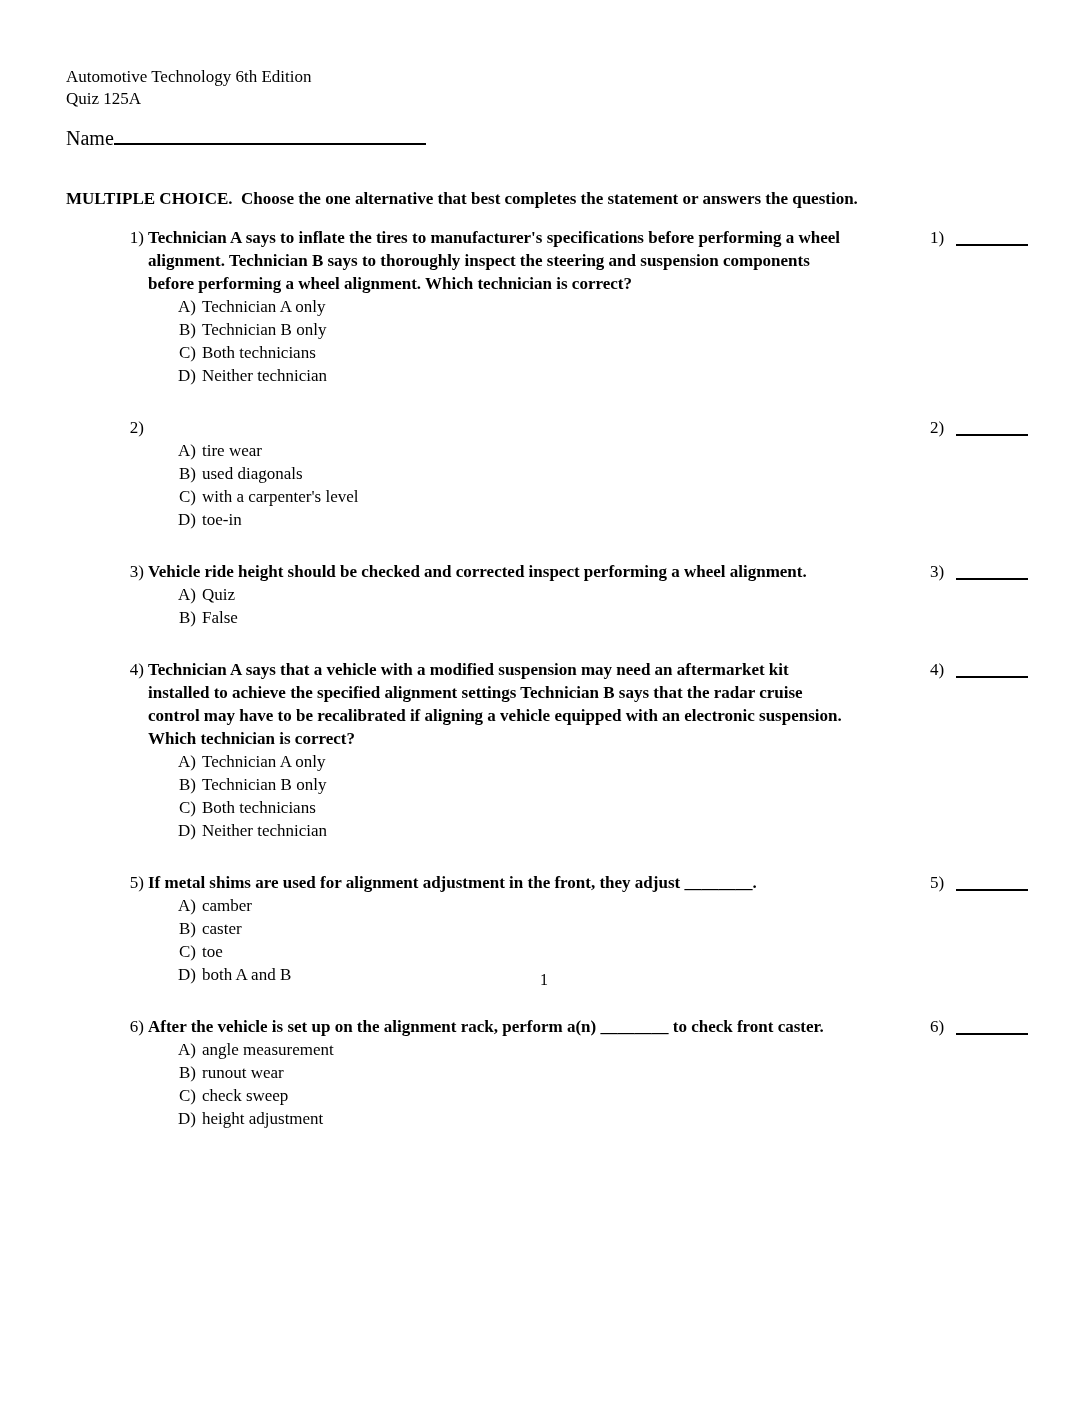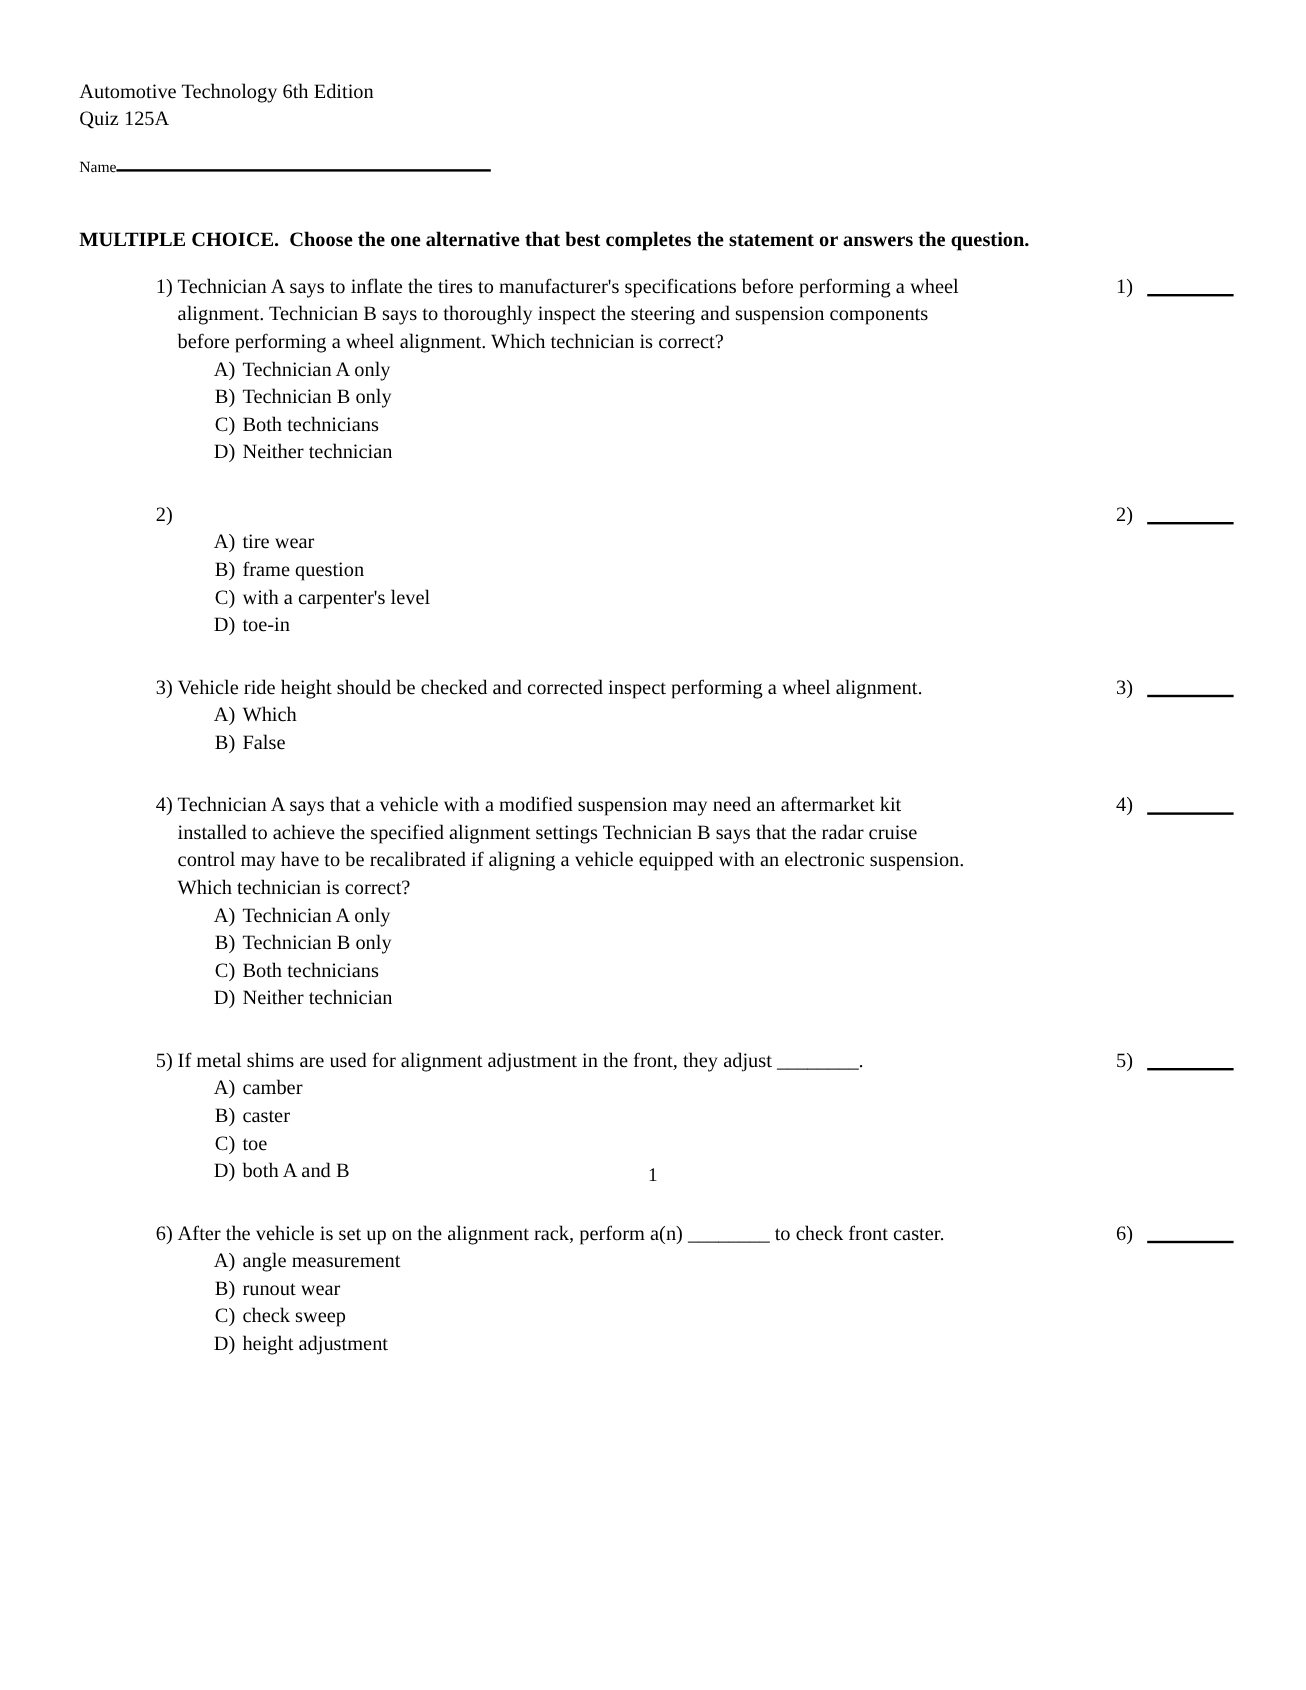--- a/index.html
+++ b/index.html
@@ -11,21 +11,21 @@
     position: relative;
     overflow: hidden;
   }
   .page {
     position: relative;
     width: 1088px; height: 1059px;
     padding: 66px 0 0 66px;
     background: #ffffff;
   }
   .hdr-line { font-size: 17px; line-height: 22px; }
-  .name-row { margin-top: 17px; font-size: 13px; line-height: 22px; }
+  .name-row { margin-top: 17px; font-size: 20px; line-height: 22px; }
   .name-line {
     display: inline-block;
     width: 312px; height: 16px;
     border-bottom: 2px solid #000;
     vertical-align: baseline;
   }
   .instructions {
     margin-top: 39px;
     font-size: 17px; line-height: 22px;
     font-weight: bold;
@@ -43,20 +43,21 @@
   .q-head { display: flex; }
   .q-num {
     flex: 0 0 16px;
     text-align: right;
     margin-right: 4px;
     white-space: nowrap;
   }
   .q-text {
     white-space: pre-line;
     max-width: 780px;
+    font-weight: bold;
   }
   .q-options { }
   .option { display: flex; padding-left: 40px; }
   .opt-letter {
     flex: 0 0 28px;
     text-align: right;
     margin-right: 6px;
     white-space: nowrap;
   }
   .opt-text { white-space: nowrap; }
@@ -129,21 +130,21 @@
           <div class="q-head">
             <span class="q-num">2)</span>
           </div>
           <div class="q-options">
             <div class="option">
               <span class="opt-letter">A)</span>
               <span class="opt-text">tire wear</span>
             </div>
             <div class="option">
               <span class="opt-letter">B)</span>
-              <span class="opt-text">frame question</span>
+              <span class="opt-text">used diagonals</span>
             </div>
             <div class="option">
               <span class="opt-letter">C)</span>
               <span class="opt-text">with a carpenter's level</span>
             </div>
             <div class="option">
               <span class="opt-letter">D)</span>
               <span class="opt-text">toe-in</span>
             </div>
           </div>
@@ -155,21 +156,21 @@
       </div>
       <div class="question">
         <div class="q-main">
           <div class="q-head">
             <span class="q-num">3)</span>
             <div class="q-text">Vehicle ride height should be checked and corrected inspect performing a wheel alignment.</div>
           </div>
           <div class="q-options">
             <div class="option">
               <span class="opt-letter">A)</span>
-              <span class="opt-text">Which</span>
+              <span class="opt-text">Quiz</span>
             </div>
             <div class="option">
               <span class="opt-letter">B)</span>
               <span class="opt-text">False</span>
             </div>
           </div>
         </div>
         <div class="q-answer">
           <span class="ans-num">3)</span>
           <span class="ans-blank"></span>

